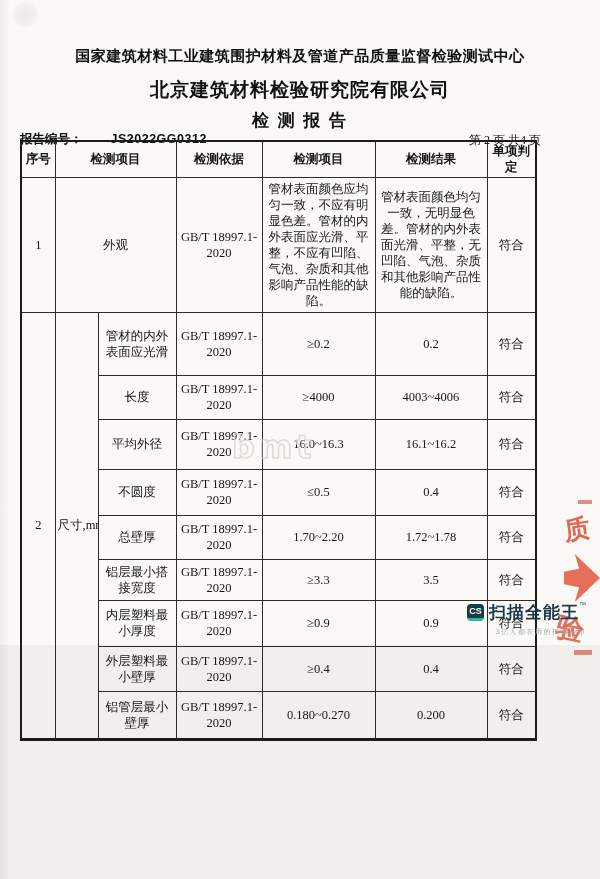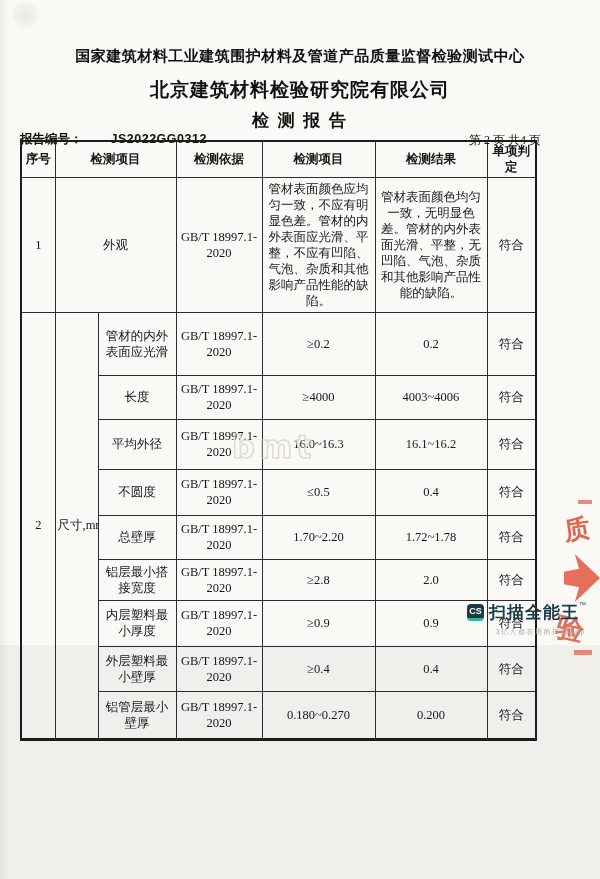--- a/index.html
+++ b/index.html
@@ -175,22 +175,22 @@
     <tr style="height:44px">
       <td class="item">总壁厚</td>
       <td class="basis">GB/T 18997.1-2020</td>
       <td>1.70~2.20</td>
       <td>1.72~1.78</td>
       <td class="judge">符合</td>
     </tr>
     <tr style="height:41px">
       <td class="item">铝层最小搭接宽度</td>
       <td class="basis">GB/T 18997.1-2020</td>
-      <td>≥2.8</td>
-      <td>2.0</td>
+      <td>≥3.3</td>
+      <td>3.5</td>
       <td class="judge">符合</td>
     </tr>
     <tr style="height:46px">
       <td class="item">内层塑料最小厚度</td>
       <td class="basis">GB/T 18997.1-2020</td>
       <td>≥0.9</td>
       <td>0.9</td>
       <td class="judge">符合</td>
     </tr>
     <tr style="height:45px">

